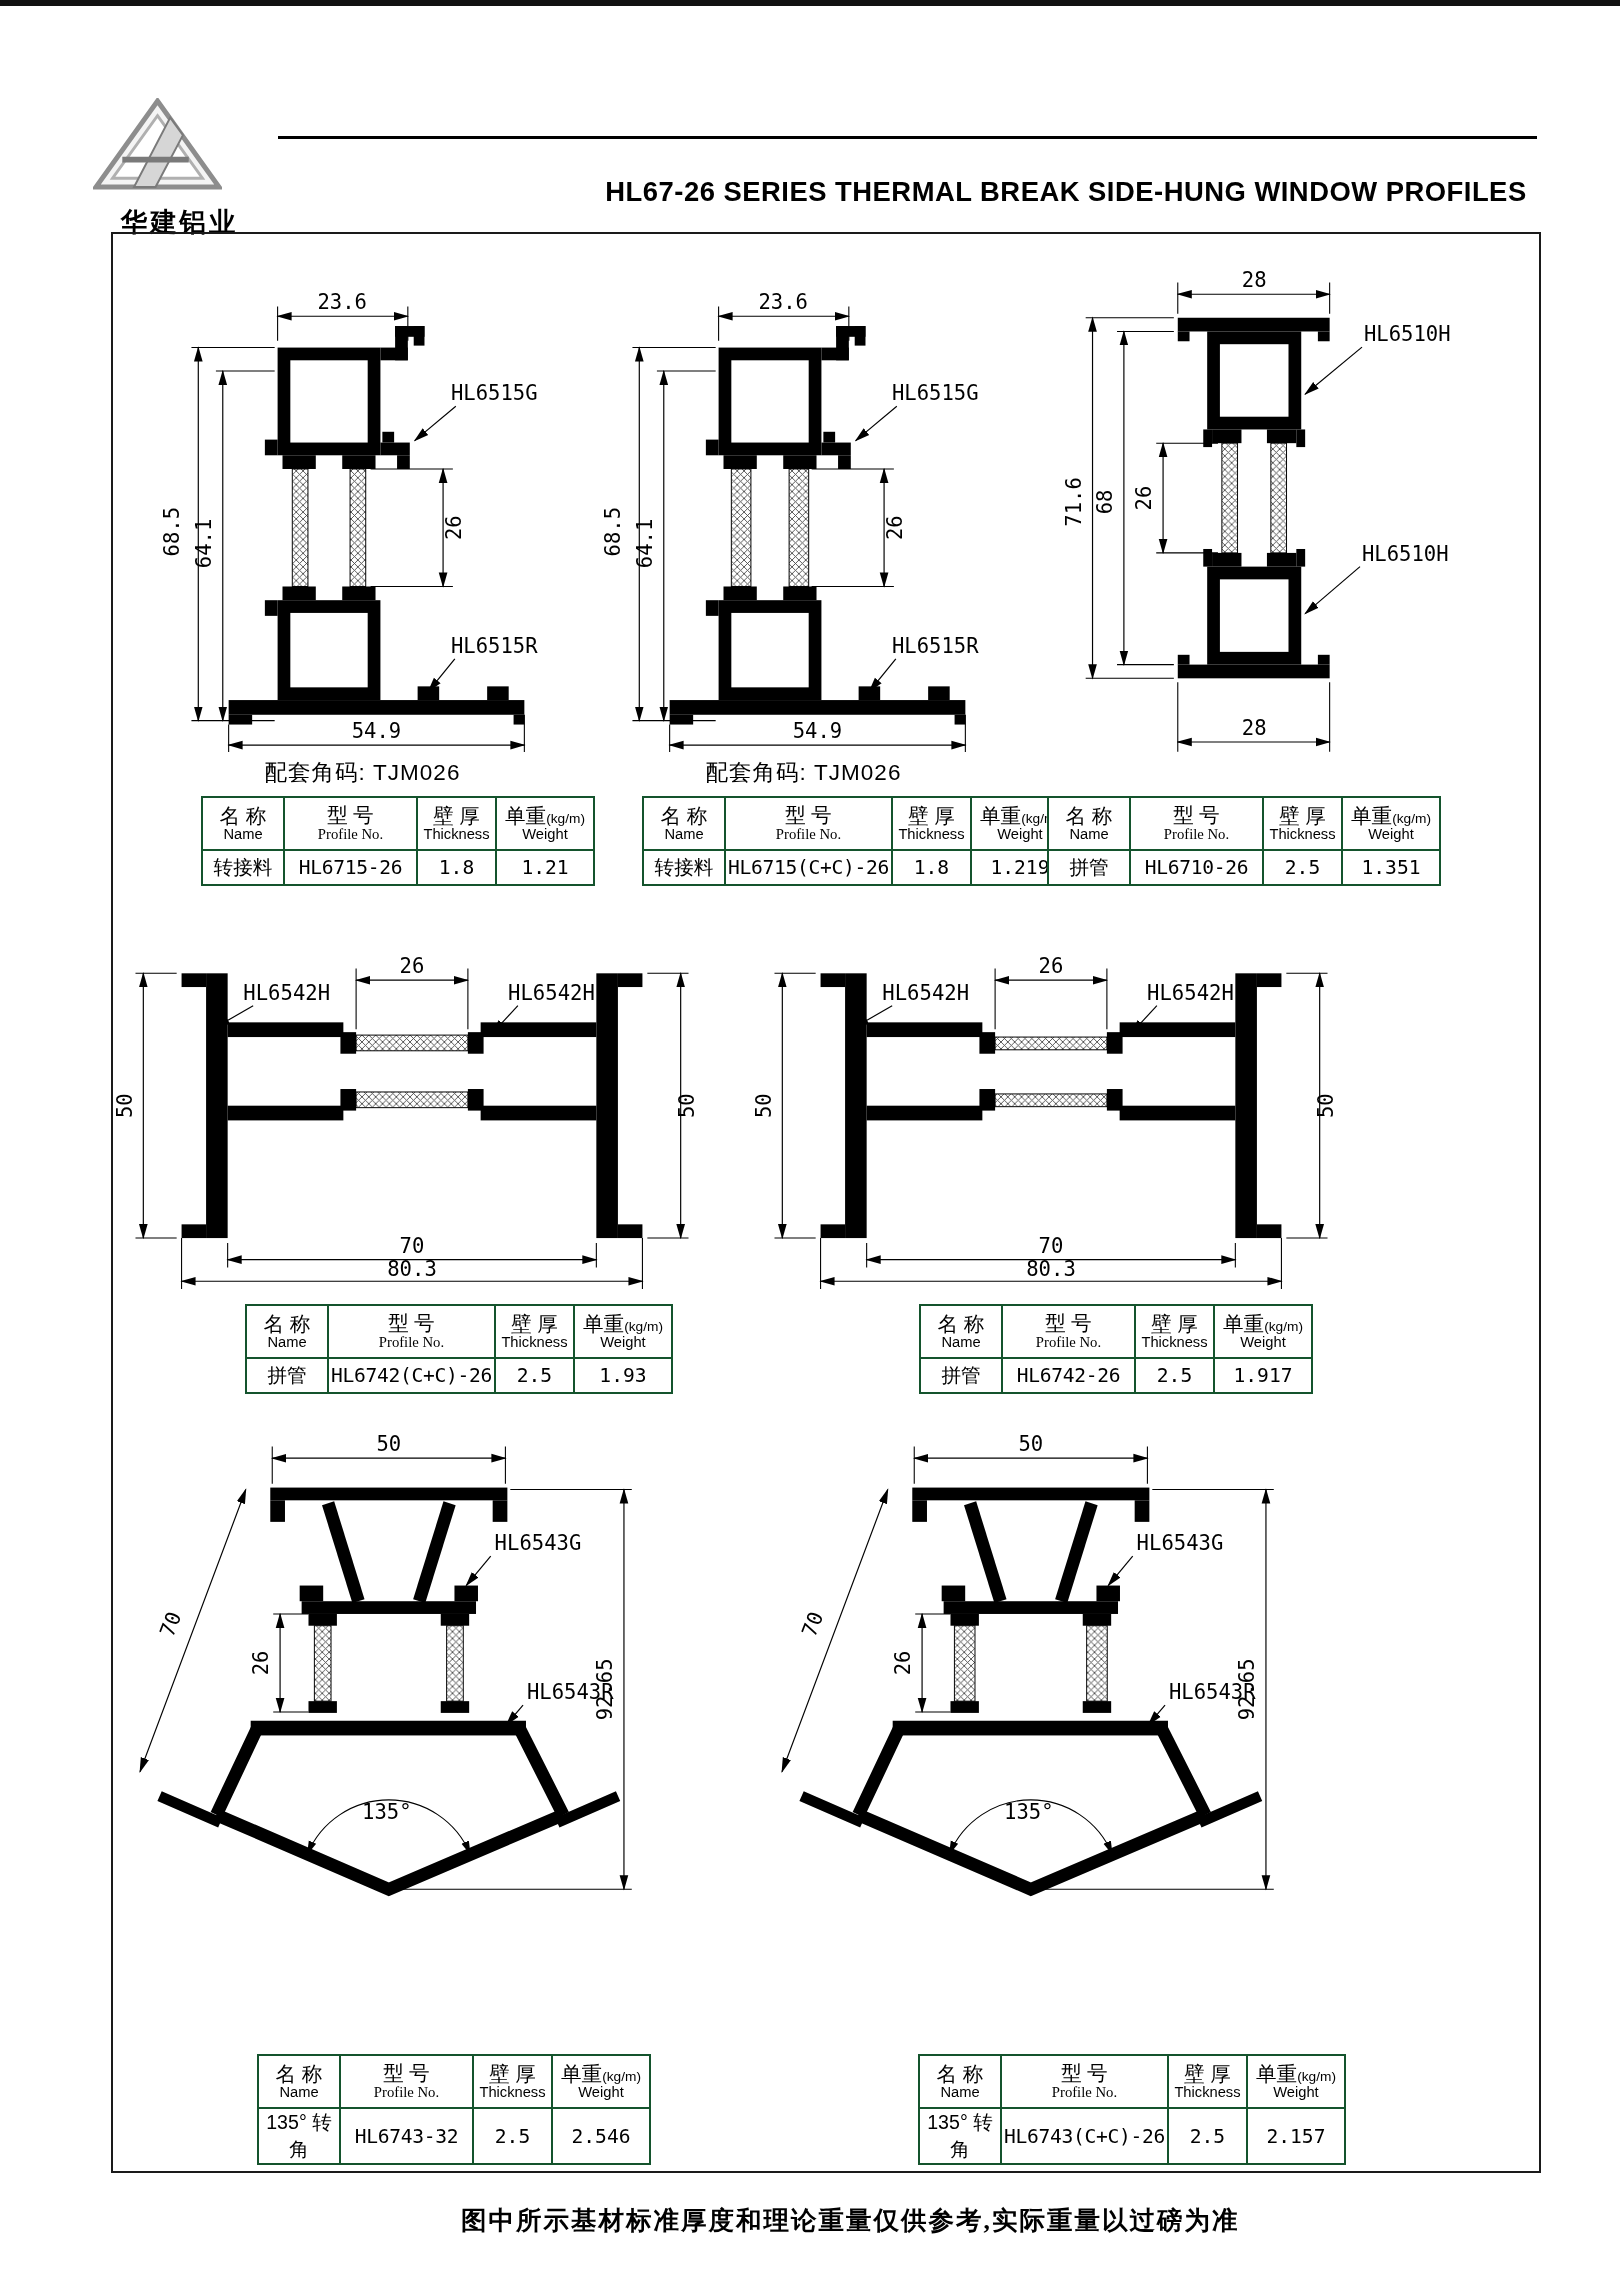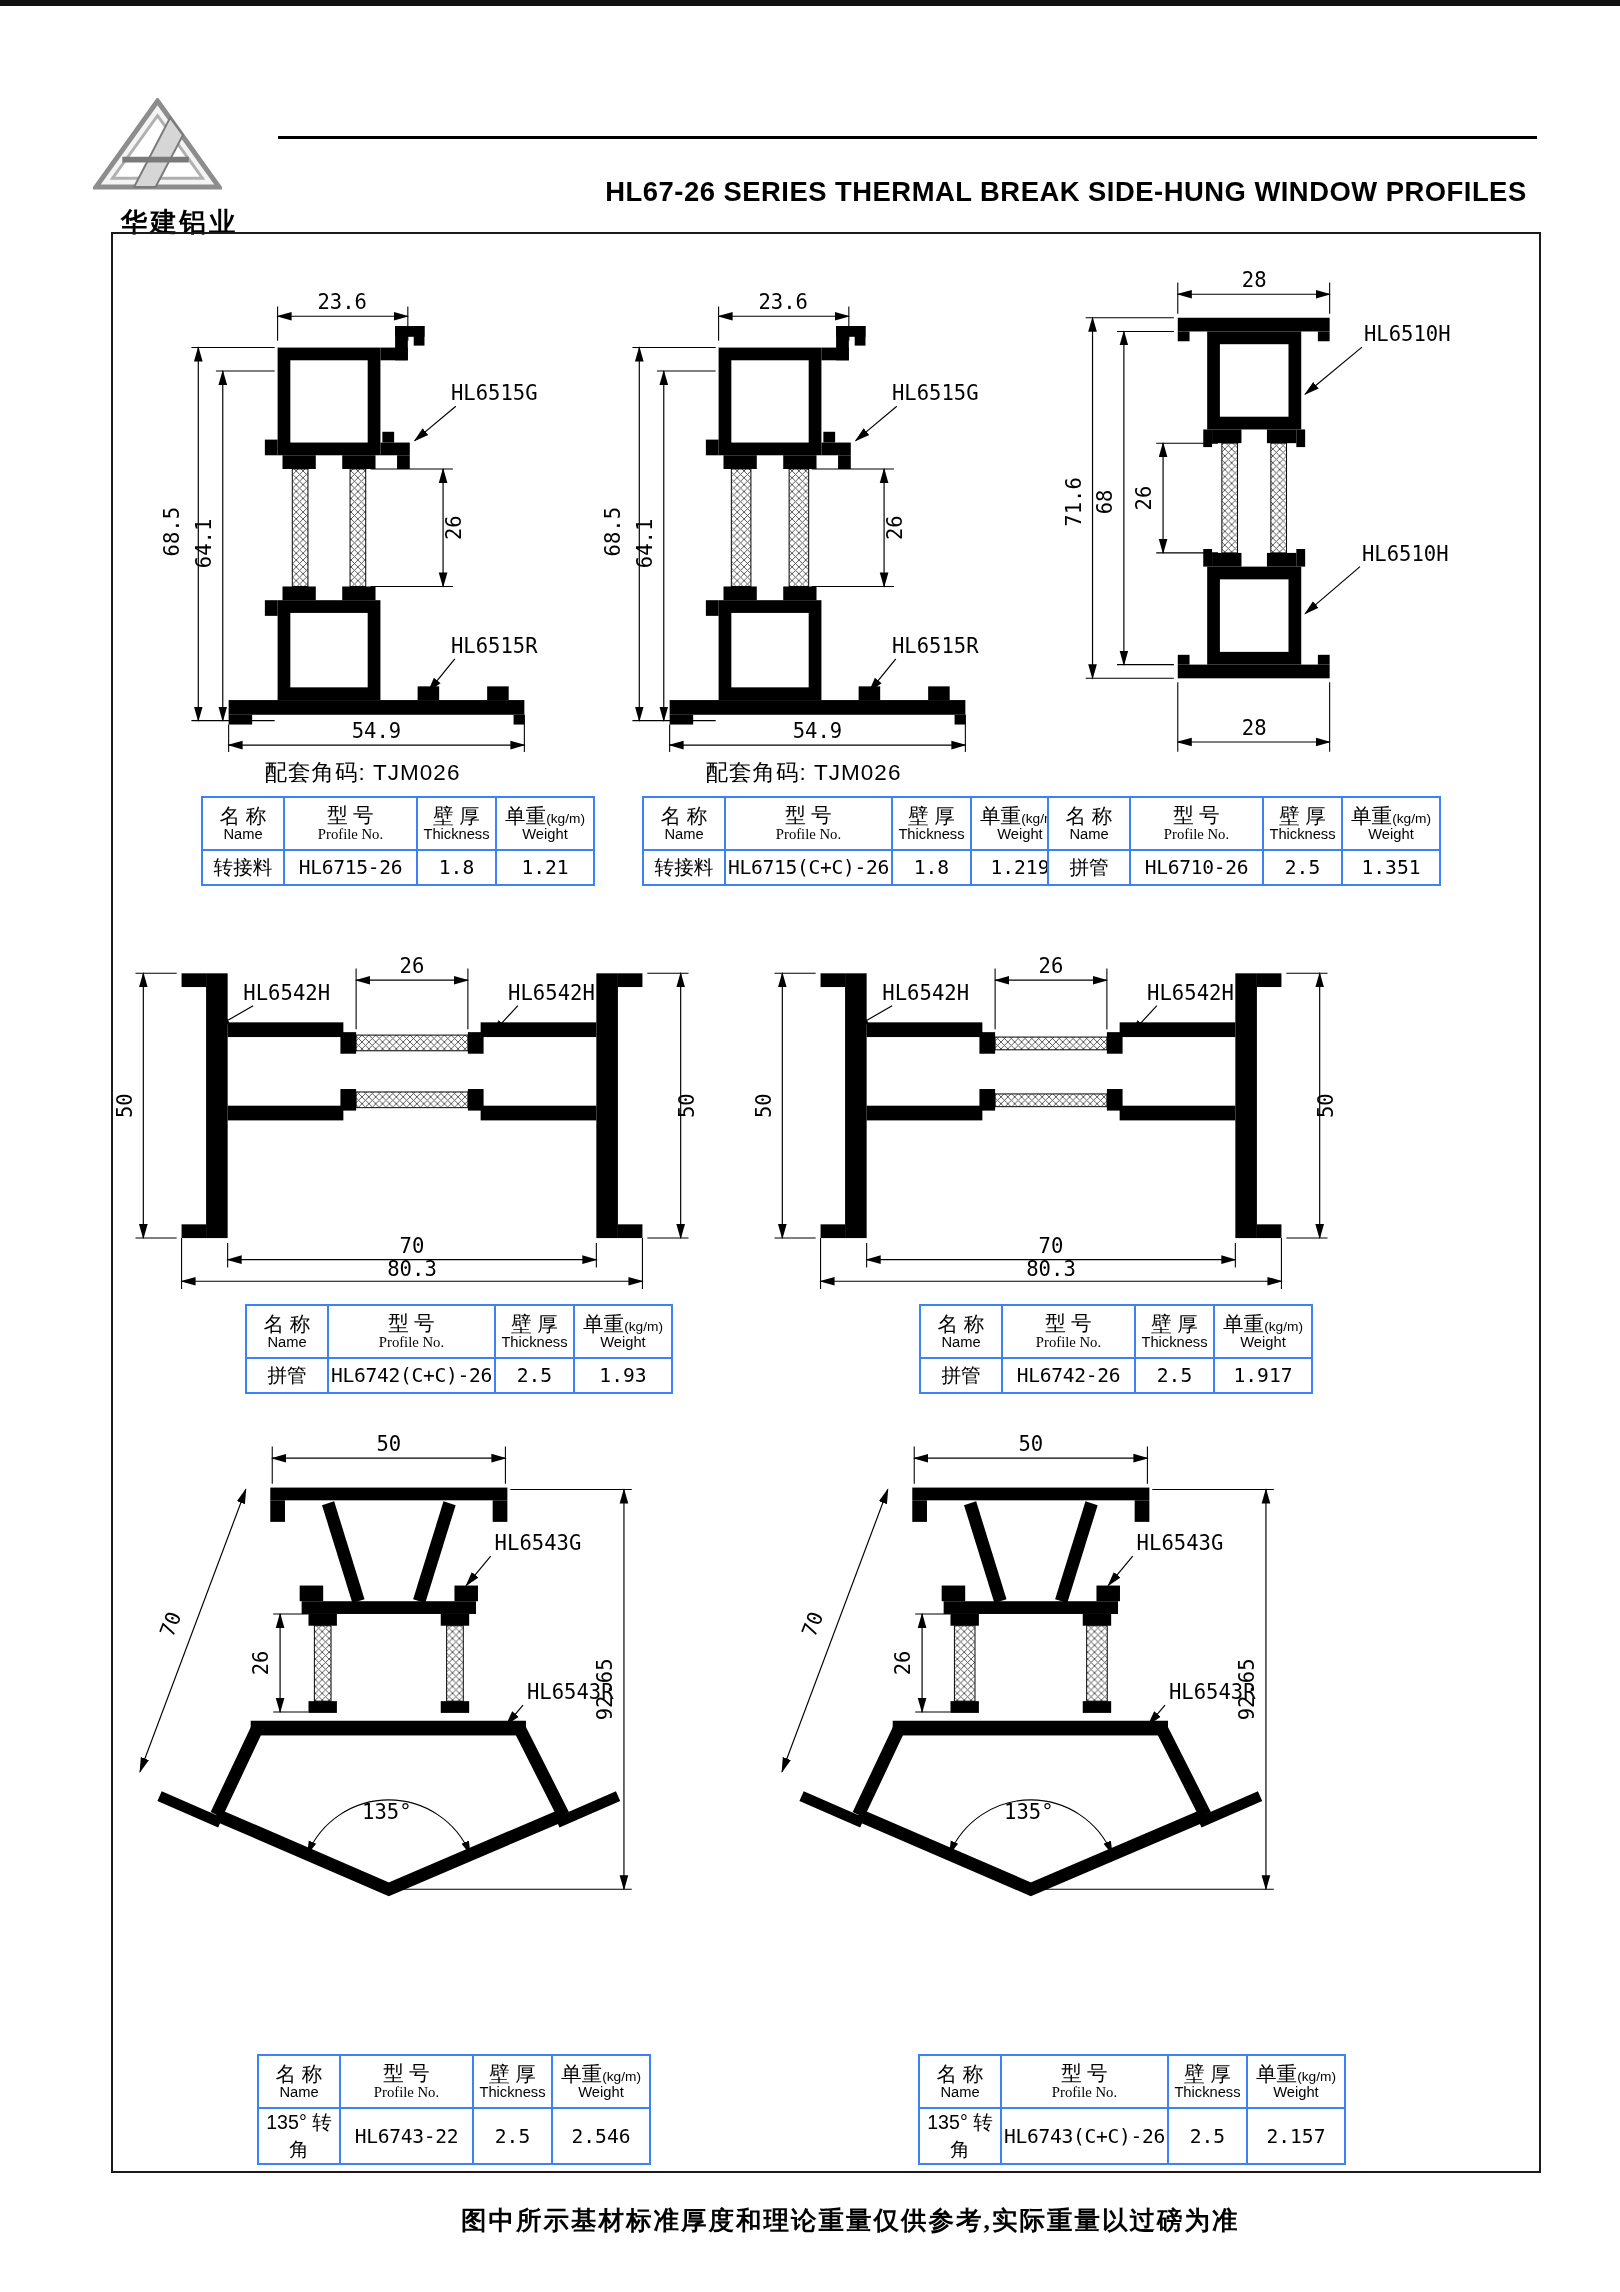--- a/index.html
+++ b/index.html
@@ -20,21 +20,21 @@
   .pf{fill:#000;}
   .wh{fill:#fff;}
   .st{fill:url(#xh);stroke:#000;stroke-width:1;}
   .dl{stroke:#000;stroke-width:1.2;fill:none;}
   .xl{stroke:#000;stroke-width:1.1;fill:none;}
   .ld{stroke:#000;stroke-width:1.2;fill:none;}
   .pk{stroke:#000;stroke-width:13;fill:none;}
   .wg{stroke:#000;stroke-width:11;fill:none;}
   .caption{position:absolute;width:255px;text-align:center;font-size:22.5px;letter-spacing:1px;white-space:nowrap;}
   table.ptable{position:absolute;border-collapse:collapse;table-layout:fixed;background:#fff;}
-  table.ptable td{border:2px solid #3b82f6;text-align:center;vertical-align:middle;padding:0 2px;overflow:hidden;}
+  table.ptable td{border:2px solid #14532d;text-align:center;vertical-align:middle;padding:0 2px;overflow:hidden;}
   td.c1{width:76px;} td.c2{width:127px;font-family:Liberation Serif, serif;} td.c3{width:73px;} td.c4{width:92px;}
   tr.hrow td{height:51px;line-height:1.05;}
   tr.drow td{height:33px;font-size:19.6px;}
   .hcn{font-size:20.6px;} .hen{font-size:14.7px;} .hu{font-size:13.7px;}
   td.model{font-family:"DejaVu Sans Mono","Liberation Mono",monospace;font-size:15px;letter-spacing:-0.3px;}
   td.num{font-family:"DejaVu Sans Mono","Liberation Mono",monospace;font-size:19.6px;}
   td.pname{font-size:15.7px;}
   #footer-note{position:absolute;left:461px;top:2203px;width:765px;text-align:center;
        font-size:25.5px;font-weight:bold;letter-spacing:2px;font-family:"Liberation Serif","DejaVu Serif",serif;white-space:nowrap;}
 </style>
@@ -542,21 +542,21 @@
             <div class="hcn">壁 厚</div>
             <div class="hen">Thickness</div>
           </td>
       <td class="c4">
             <div class="hcn"><span>单重</span><span class="hu">(kg/m)</span></div>
             <div class="hen">Weight</div>
           </td>
     </tr>
     <tr class="drow">
       <td class="pname">135° 转角</td>
-      <td class="model">HL6743-22</td>
+      <td class="model">HL6743-32</td>
       <td class="num">2.5</td>
       <td class="num">2.546</td>
     </tr>
   </tbody>
     </table>
 
   <table class="ptable" style="left:918px;top:2054px">
     <tbody>
         <tr class="hrow">
       <td class="c1">

